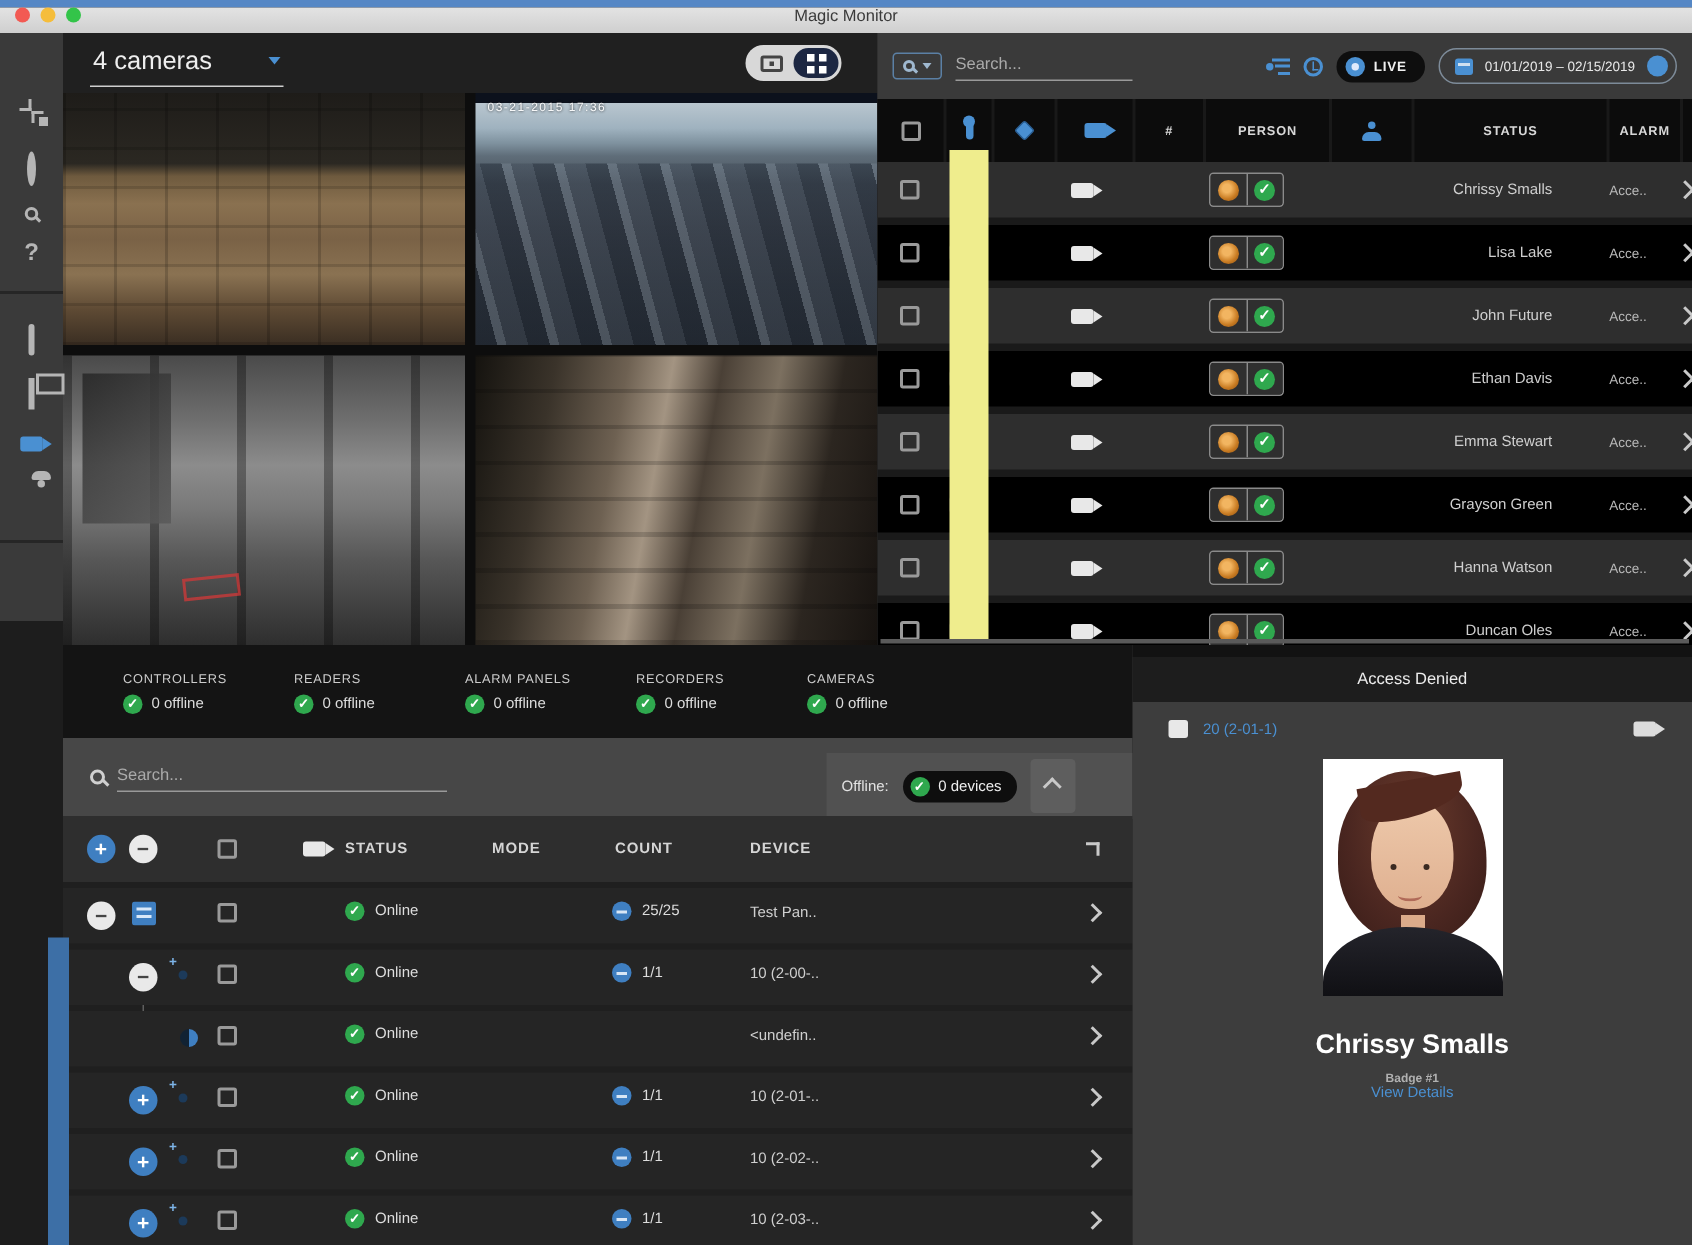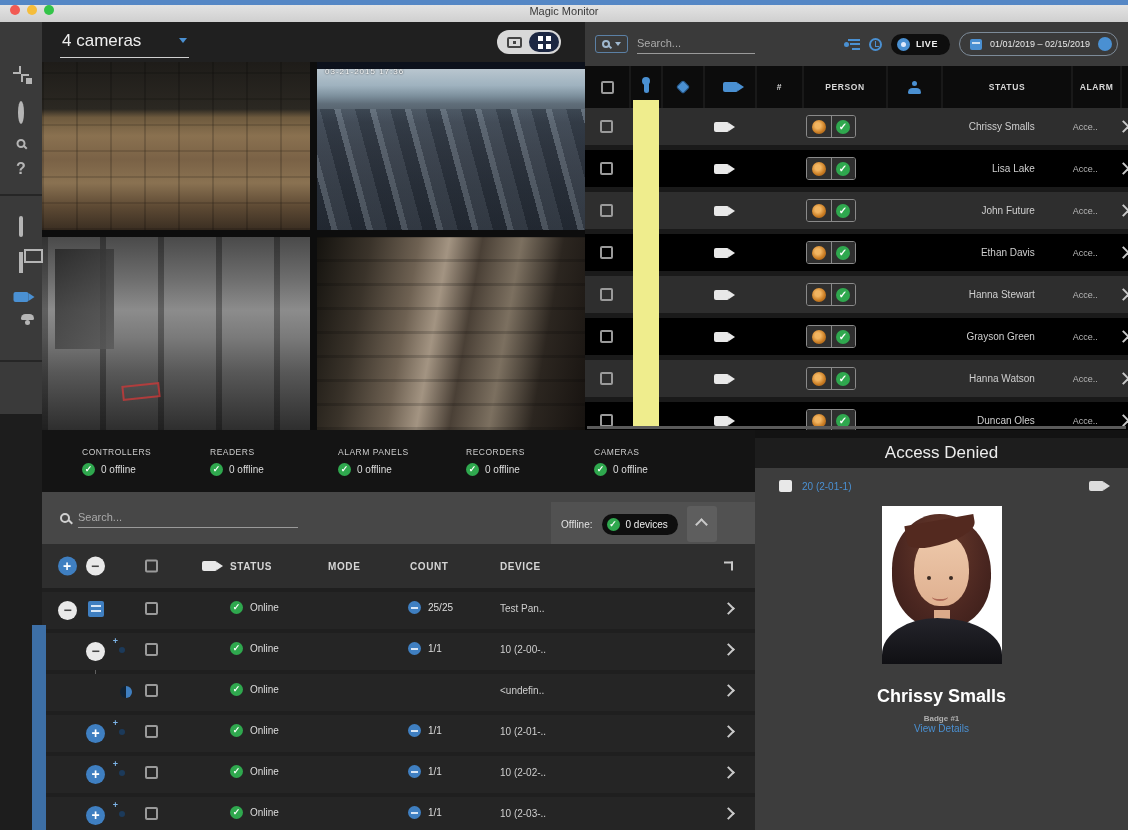--- a/index.html
+++ b/index.html
@@ -127,21 +127,21 @@
   .blue { color:#4a90d2; } .white { color:#e8e8e8; }
   .ic-pin { width:5px; height:12px; border-radius:3px; background:#4a90d2; position:relative; }
   .ic-pin::before { content:''; position:absolute; top:-4px; left:-1.5px; width:8px; height:8px; border-radius:50%; background:#4a90d2; }
   .ic-dia { width:10px; height:10px; background:#4a90d2; transform:rotate(45deg); border-radius:2px; border:1.5px solid #2a5e92; }
   .ic-personb { width:13px; height:13px; position:relative; }
   .ic-personb::before { content:''; position:absolute; top:0; left:4px; width:5px; height:5px; border-radius:50%; background:#4a90d2; }
   .ic-personb::after { content:''; position:absolute; bottom:0; left:0; width:13px; height:6px; border-radius:6px 6px 2px 2px; background:#4a90d2; }
 
   
   .statuspanel { position:absolute; left:42px; top:430px; width:713px; height:400px; background:#1f1f1f; }
-  .counters { height:62px; background:#141414; display:flex; align-items:center; padding-left:40px; gap:36px; }
+  .counters { height:62px; background:#141414; display:flex; align-items:center; padding-left:40px; gap:22px; }
   .sgroup { width:92px; }
   .slabel { font-size:8.5px; color:#cdcdcd; letter-spacing:.5px; margin-bottom:6px; }
   .sval { display:flex; align-items:center; gap:6px; font-size:10px; color:#ddd; }
   .gchk { width:13px; height:13px; border-radius:50%; background:#2fa84e; color:#fff; font-size:9px; line-height:13px; text-align:center; font-weight:bold; }
   .gchk::after { content:'✓'; }
   .searchrow { height:52px; background:#474747; display:flex; align-items:center; padding:0 0 0 18px; position:relative; }
   .wmag { width:10px; height:10px; border:2px solid #d0d0d0; border-radius:50%; position:relative; display:inline-block; margin-right:8px; }
   .wmag::after { content:''; position:absolute; width:5px; height:2px; background:#d0d0d0; bottom:-2px; right:-5px; transform:rotate(45deg); }
   .d-search { width:220px; }
   .offlinebox { position:absolute; right:0; top:10px; height:44px; width:204px; background:#515151; display:flex; align-items:center; gap:9px; padding:0 10px; }
@@ -169,21 +169,21 @@
   .ic-ctrl { width:16px; height:13px; background:#3f7fc1; border-radius:2px; position:relative; }
   .ic-ctrl::after { content:''; position:absolute; left:3px; top:3px; width:6px; height:6px; border-radius:50%; background:#1c3a5a; }
   .ic-ctrl::before { content:'+'; position:absolute; right:-2px; top:-8px; color:#7db4e8; font-size:9px; font-weight:bold; }
   .ic-door { width:12px; height:12px; border-radius:50%; background:linear-gradient(90deg,#123 50%,#3f7fc1 50%); }
   .treebar { position:absolute; left:-10px; top:195px; bottom:0; width:14px; background:#3d6fa6; z-index:6; }
   .treeline { position:absolute; left:53px; top:228px; width:12px; height:36px; border-left:1.5px solid #5f5f5f; border-bottom:1.5px solid #5f5f5f; }
 
   
   .access { position:absolute; left:755px; top:430px; width:373px; height:400px; background:#3d3d3d; }
   .ax-gap { height:8px; background:#121212; }
-  .ax-header { height:30px; background:#1d1d1d; display:flex; align-items:center; justify-content:center; font-size:17px; color:#ececec; }
+  .ax-header { height:30px; background:#1d1d1d; display:flex; align-items:center; justify-content:center; font-size:11px; color:#ececec; }
   .ax-src { display:flex; align-items:center; gap:10px; padding:12px 24px 2px 24px; }
   .ic-reader { width:13px; height:12px; background:#e8e8e8; border-radius:2px; }
   .ax-srctxt { font-size:10px; color:#4a90d2; }
   .ax-cam { margin-left:auto; color:#dcdcdc; }
   .photo { position:relative; width:120px; height:158px; background:#fff; margin:12px auto 0 auto; overflow:hidden; }
   .hair { position:absolute; top:5%; left:9%; width:82%; height:72%; background:radial-gradient(ellipse at 50% 32%, #6b3b2c 0%, #4a2620 62%, #371c17 100%); border-radius:48% 52% 44% 46%; }
   .face { position:absolute; top:17%; left:27%; width:46%; height:46%; background:linear-gradient(180deg,#eec9ab,#dfb090); border-radius:50% 50% 46% 46%; }
   .fringe { position:absolute; top:9%; left:20%; width:58%; height:16%; background:#53291f; border-radius:0 0 70% 30%; transform:rotate(-10deg); }
   .eye { position:absolute; top:44%; width:4px; height:4px; border-radius:50%; background:#3a2a22; }
   .eyeL{ left:38%; } .eyeR{ left:56%; }
@@ -429,21 +429,21 @@
           <span class="respgrp">
             <span class="rbtn">
               <span class="orb"></span>
             </span>
             <span class="rbtn">
               <span class="gok"></span>
             </span>
           </span>
         </span>
       <span class="ecell c-pic"></span>
-      <span class="ecell c-person ename">Hanna Stewart</span>
+      <span class="ecell c-person ename">Emma Stewart</span>
       <span class="ecell c-alarm ealarm">Acce..</span>
       <span class="ecell c-chev">
           <span class="chev"></span>
         </span>
     </div>
     <div class="erow even">
       <span class="ecell c-sel">
           <span class="cb"></span>
         </span>
       <span class="ecell c-prio">

